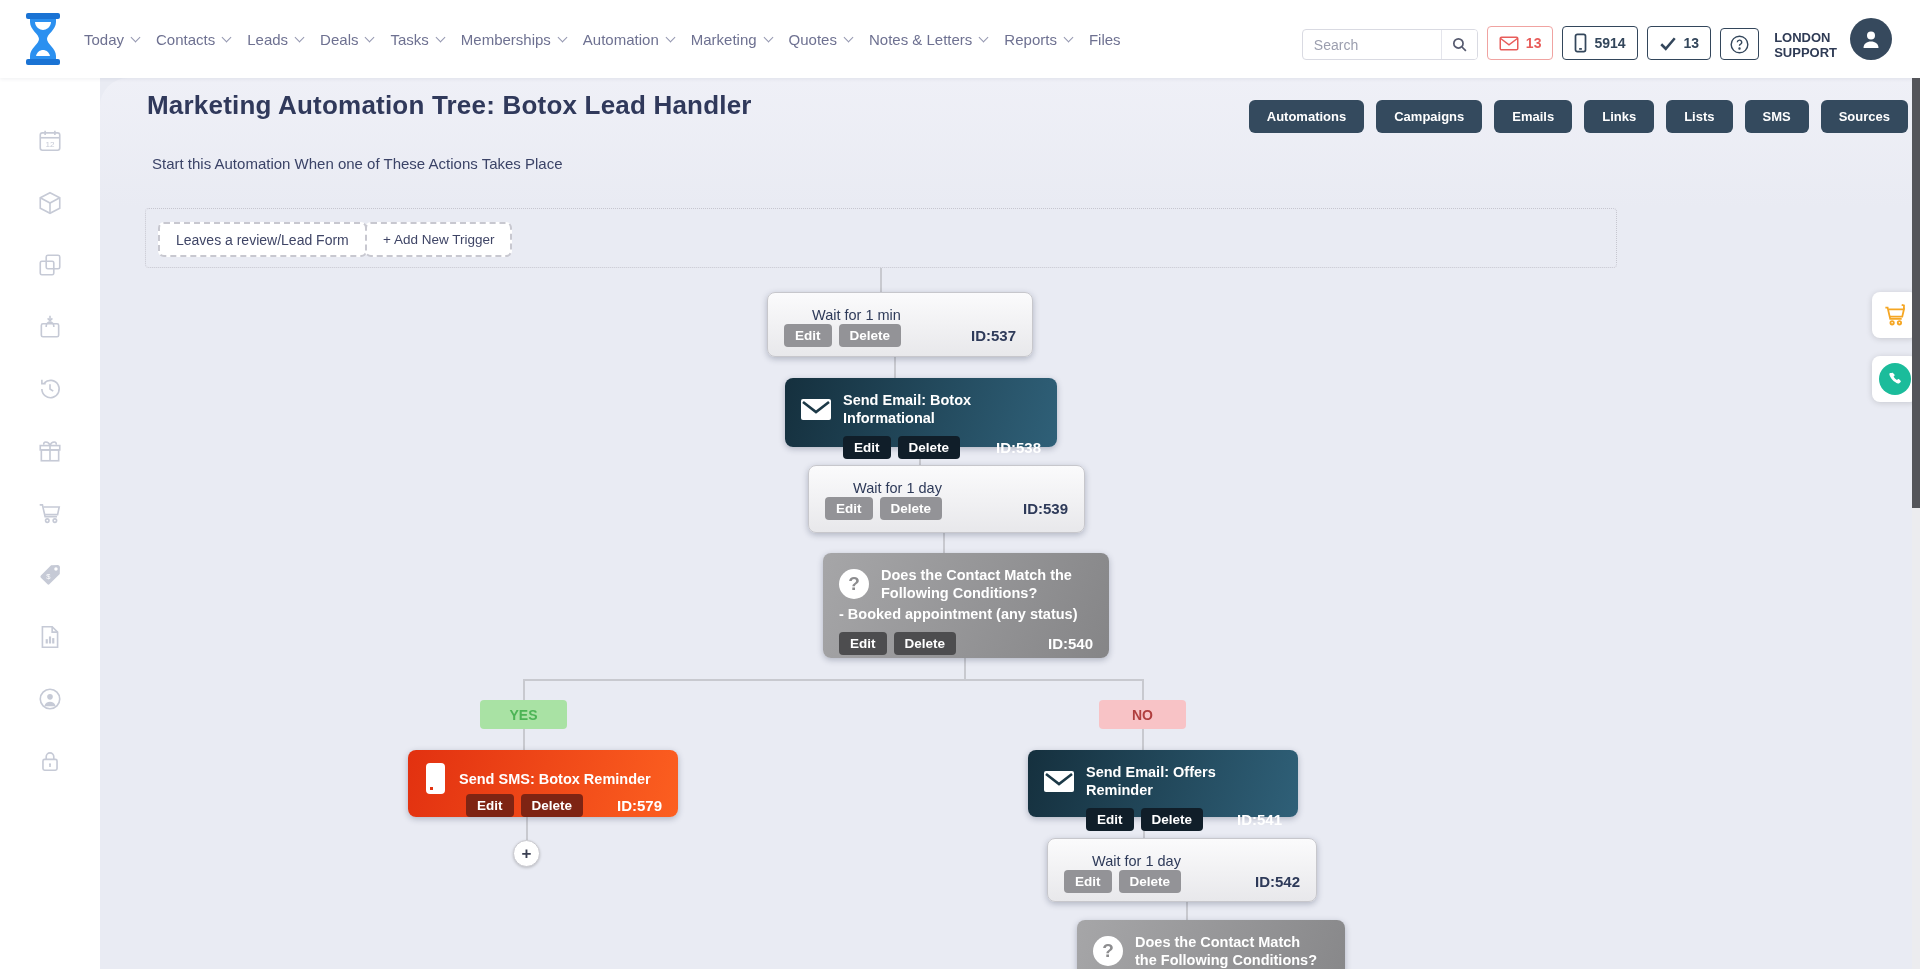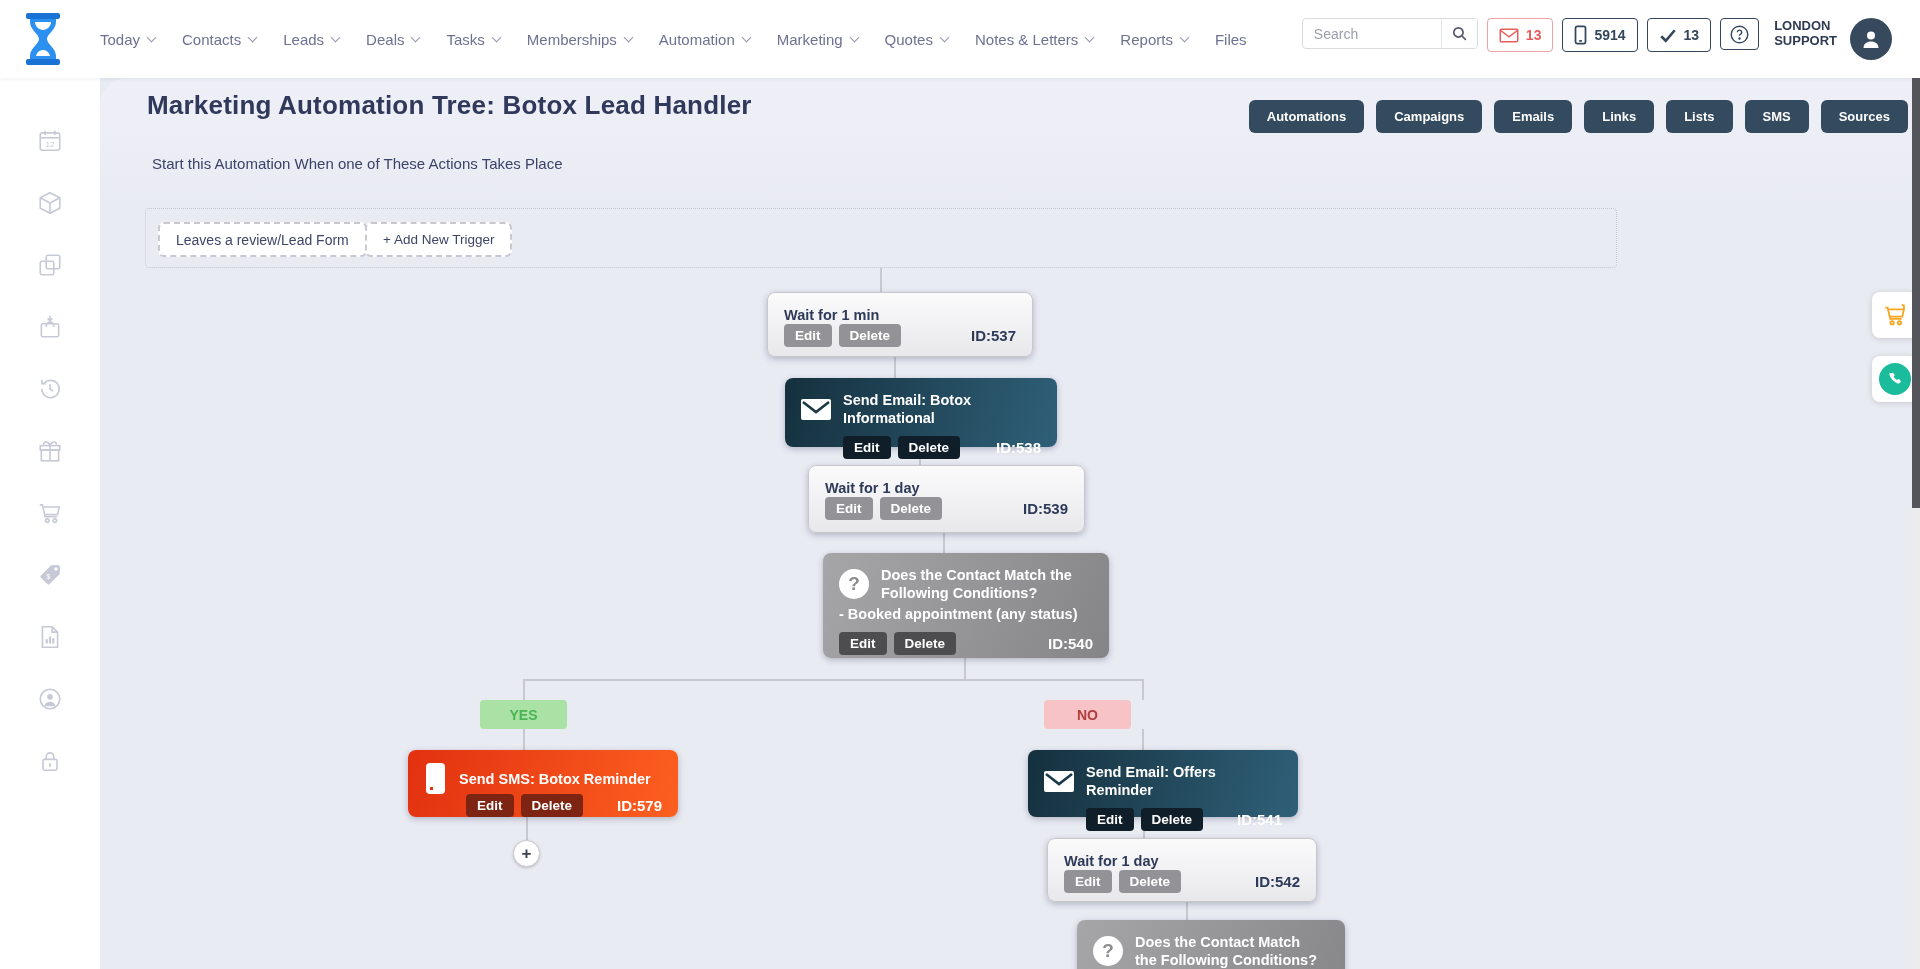--- a/index.html
+++ b/index.html
@@ -1,24 +1,24 @@
 <!DOCTYPE html>
 <html><head>
 <meta charset="utf-8">
 <style>
   * { margin:0; padding:0; box-sizing:border-box; }
   html,body { width:1920px; height:969px; overflow:hidden; font-family:"Liberation Sans","DejaVu Sans",sans-serif; background:#e9ebf3; }
 
   
   .header { position:absolute; top:0; left:0; width:1920px; height:78px; background:#fff; box-shadow:0 1px 4px rgba(40,45,80,.08); display:flex; align-items:center; z-index:30; }
   .logo { margin-left:22px; width:42px; height:54px; flex:0 0 auto; }
-  .nav { display:flex; align-items:center; margin-left:36px; gap:27px; }
+  .nav { display:flex; align-items:center; margin-left:20px; gap:17px; }
   .nav-item { display:flex; align-items:center; font-size:15px; color:#6e7191; cursor:pointer; white-space:nowrap; }
   .chev { width:7px; height:7px; border-right:1.7px solid #9497b0; border-bottom:1.7px solid #9497b0; transform:rotate(45deg); display:inline-block; margin-left:8px; margin-top:-4px; }
-  .hright { margin-left:auto; display:flex; align-items:flex-start; margin-right:28px; gap:9px; }
+  .hright { margin-left:auto; display:flex; align-items:flex-end; margin-right:28px; gap:9px; }
   .searchbox { width:176px; height:31px; border:1px solid #d9dae2; border-radius:4px; background:#fff; display:flex; align-items:center; overflow:hidden; }
   .searchbox input { flex:1; border:none; outline:none; padding:0 11px; font-size:14px; color:#4a4f6b; font-family:inherit; min-width:0; }
   .searchbox input::placeholder { color:#9b9eae; }
   .search-btn { width:36px; height:100%; border-left:1px solid #e4e5ec; display:flex; align-items:center; justify-content:center; cursor:pointer; background:#fff; }
   .hbadge { height:32px; border-radius:4px; border:1px solid #33465b; background:#fff; display:flex; align-items:center; gap:7px; padding:16px 11px; cursor:pointer; font-size:14px; font-weight:bold; color:#33465b; }
   .hbadge.red { border-color:#f0a3a1; color:#e85d5b; }
   .uname { font-size:13px; font-weight:bold; color:#2f3b55; line-height:15px; margin-left:6px; }
   .avatar { width:42px; height:42px; border-radius:50%; background:#36495d; display:flex; align-items:center; justify-content:center; margin-left:4px; cursor:pointer; }
 
   
@@ -41,21 +41,21 @@
 
   .node { position:absolute; border-radius:8px; box-shadow:0 2px 6px rgba(30,40,70,.28); padding:13px 16px; }
   .n-head { display:flex; align-items:center; margin-bottom:9px; }
   .n-title { font-size:14.5px; font-weight:bold; line-height:18px; }
   .n-row { display:flex; align-items:center; }
   .n-row.indent { margin-left:42px; }
   .n-btn { border:none; color:#fff; font-weight:bold; font-size:13.5px; padding:4px 11px; border-radius:4px; margin-right:7px; cursor:pointer; font-family:inherit; }
   .n-id { margin-left:auto; font-size:15px; font-weight:bold; }
   .node-wait { background:linear-gradient(180deg,#fbfbfc,#e8e8eb); border:1px solid #c7c7cc; color:#2e3a59; }
   .node-wait .n-btn { background:#939397; }
-  .node-wait .n-title { font-weight:bold; }
+  .node-wait .n-title { font-weight:normal;margin-left:28px; }
   .node-email { background:linear-gradient(105deg,#15303e,#2f6078); color:#fff; }
   .node-email .n-btn { background:#101e29; }
   .node-sms { background:linear-gradient(105deg,#e23110,#fc5f20); color:#fff; }
   .node-sms .n-btn { background:#7e2413; }
   .node-cond { background:linear-gradient(115deg,#a6a6a8,#858587); color:#fff; }
   .node-cond .n-btn { background:#4d4d4f; }
   .env-ico { margin-right:12px; flex:0 0 auto; }
   .q-ico { width:30px; height:30px; border-radius:50%; background:#fff; color:#8d8d8f; font-size:19px; font-weight:bold; display:flex; align-items:center; justify-content:center; margin-right:12px; flex:0 0 auto; }
   .sms-ico { width:19px; height:31px; background:#fff; border-radius:4px; margin-right:14px; margin-left:2px; position:relative; flex:0 0 auto; }
   .sms-ico::after { content:""; position:absolute; left:4px; bottom:4px; width:3px; height:3px; background:#e23110; }
@@ -346,21 +346,21 @@
     </div>
     <div class="cond-line">- Booked appointment (any status)</div>
     <div class="n-row">
       <button class="n-btn">Edit</button>
       <button class="n-btn">Delete</button>
       <span class="n-id">ID:540</span>
     </div>
   </div>
 
   <div class="pill pill-yes" style="left:380px; top:622px;">YES</div>
-  <div class="pill pill-no" style="left:944px; top:622px;">NO</div>
+  <div class="pill pill-no" style="left:999px; top:622px;">NO</div>
 
   <div class="node node-sms" style="left:308px; top:672px; width:270px; height:67px;">
     <div class="n-head" style="margin-bottom:6px;">
       <div class="sms-ico"></div>
       <div class="n-title">Send SMS: Botox Reminder</div>
     </div>
     <div class="n-row indent" style="margin-top:-6px;">
       <button class="n-btn">Edit</button>
       <button class="n-btn">Delete</button>
       <span class="n-id">ID:579</span>

